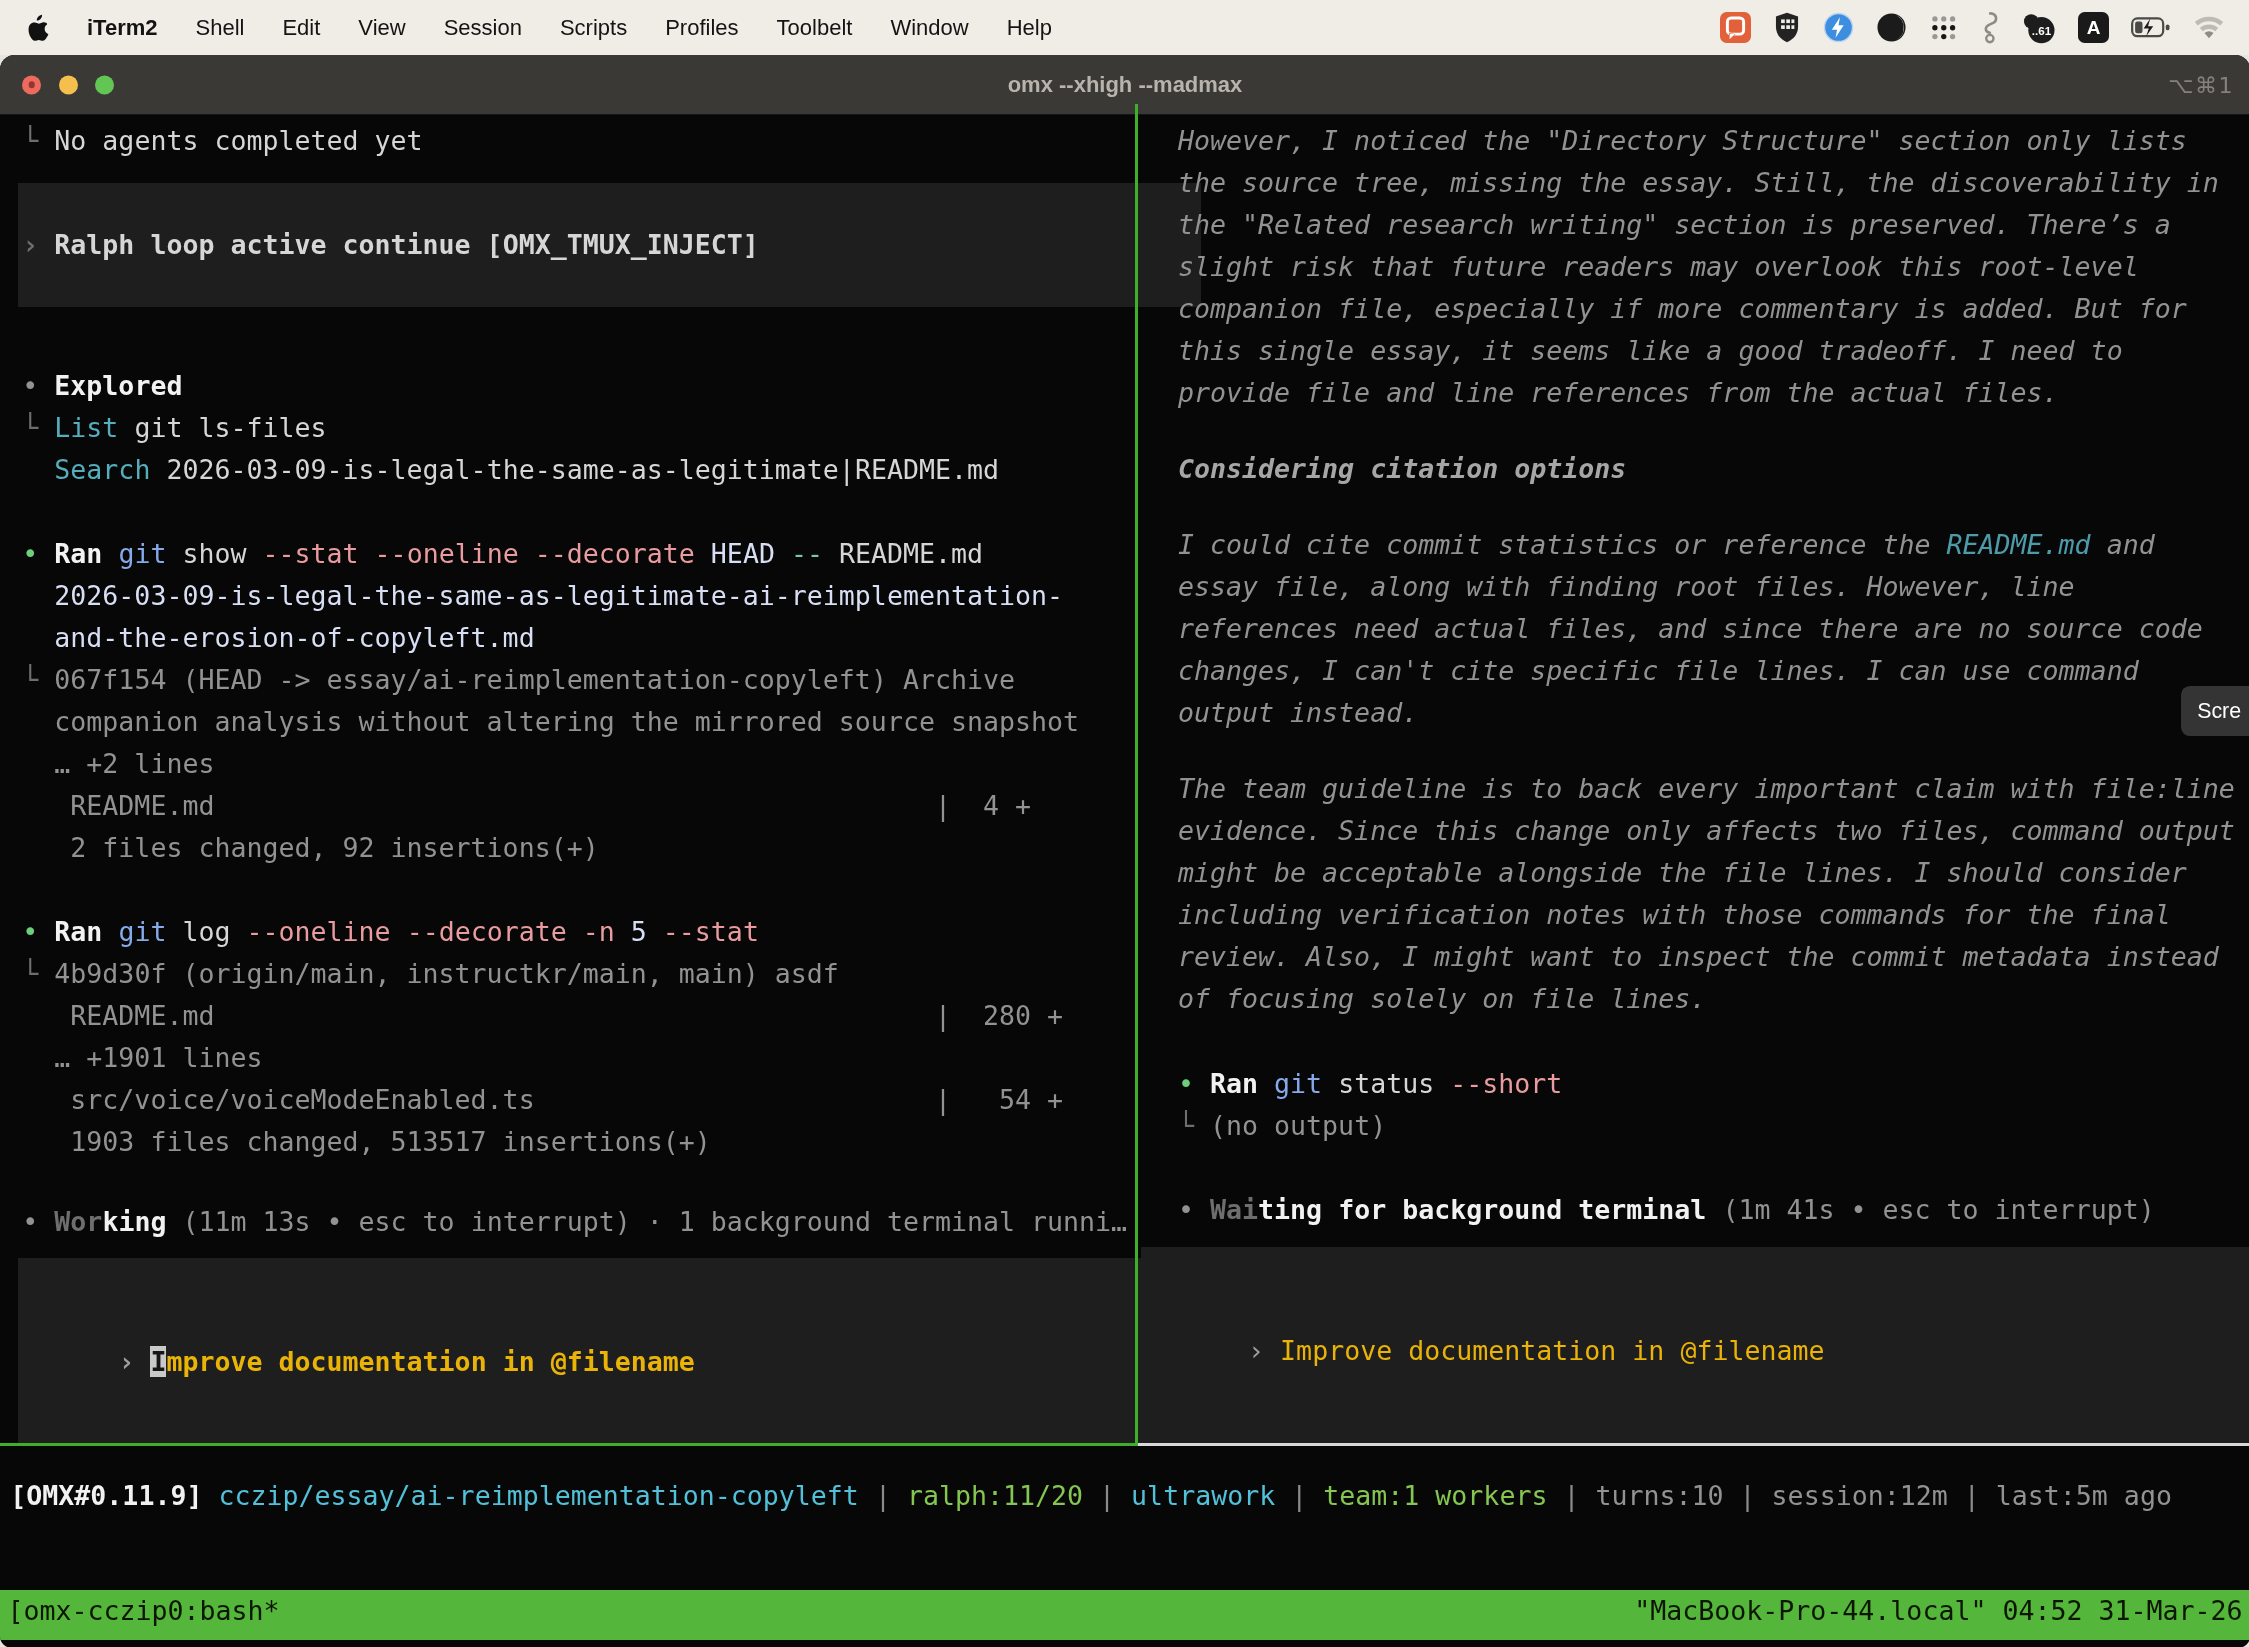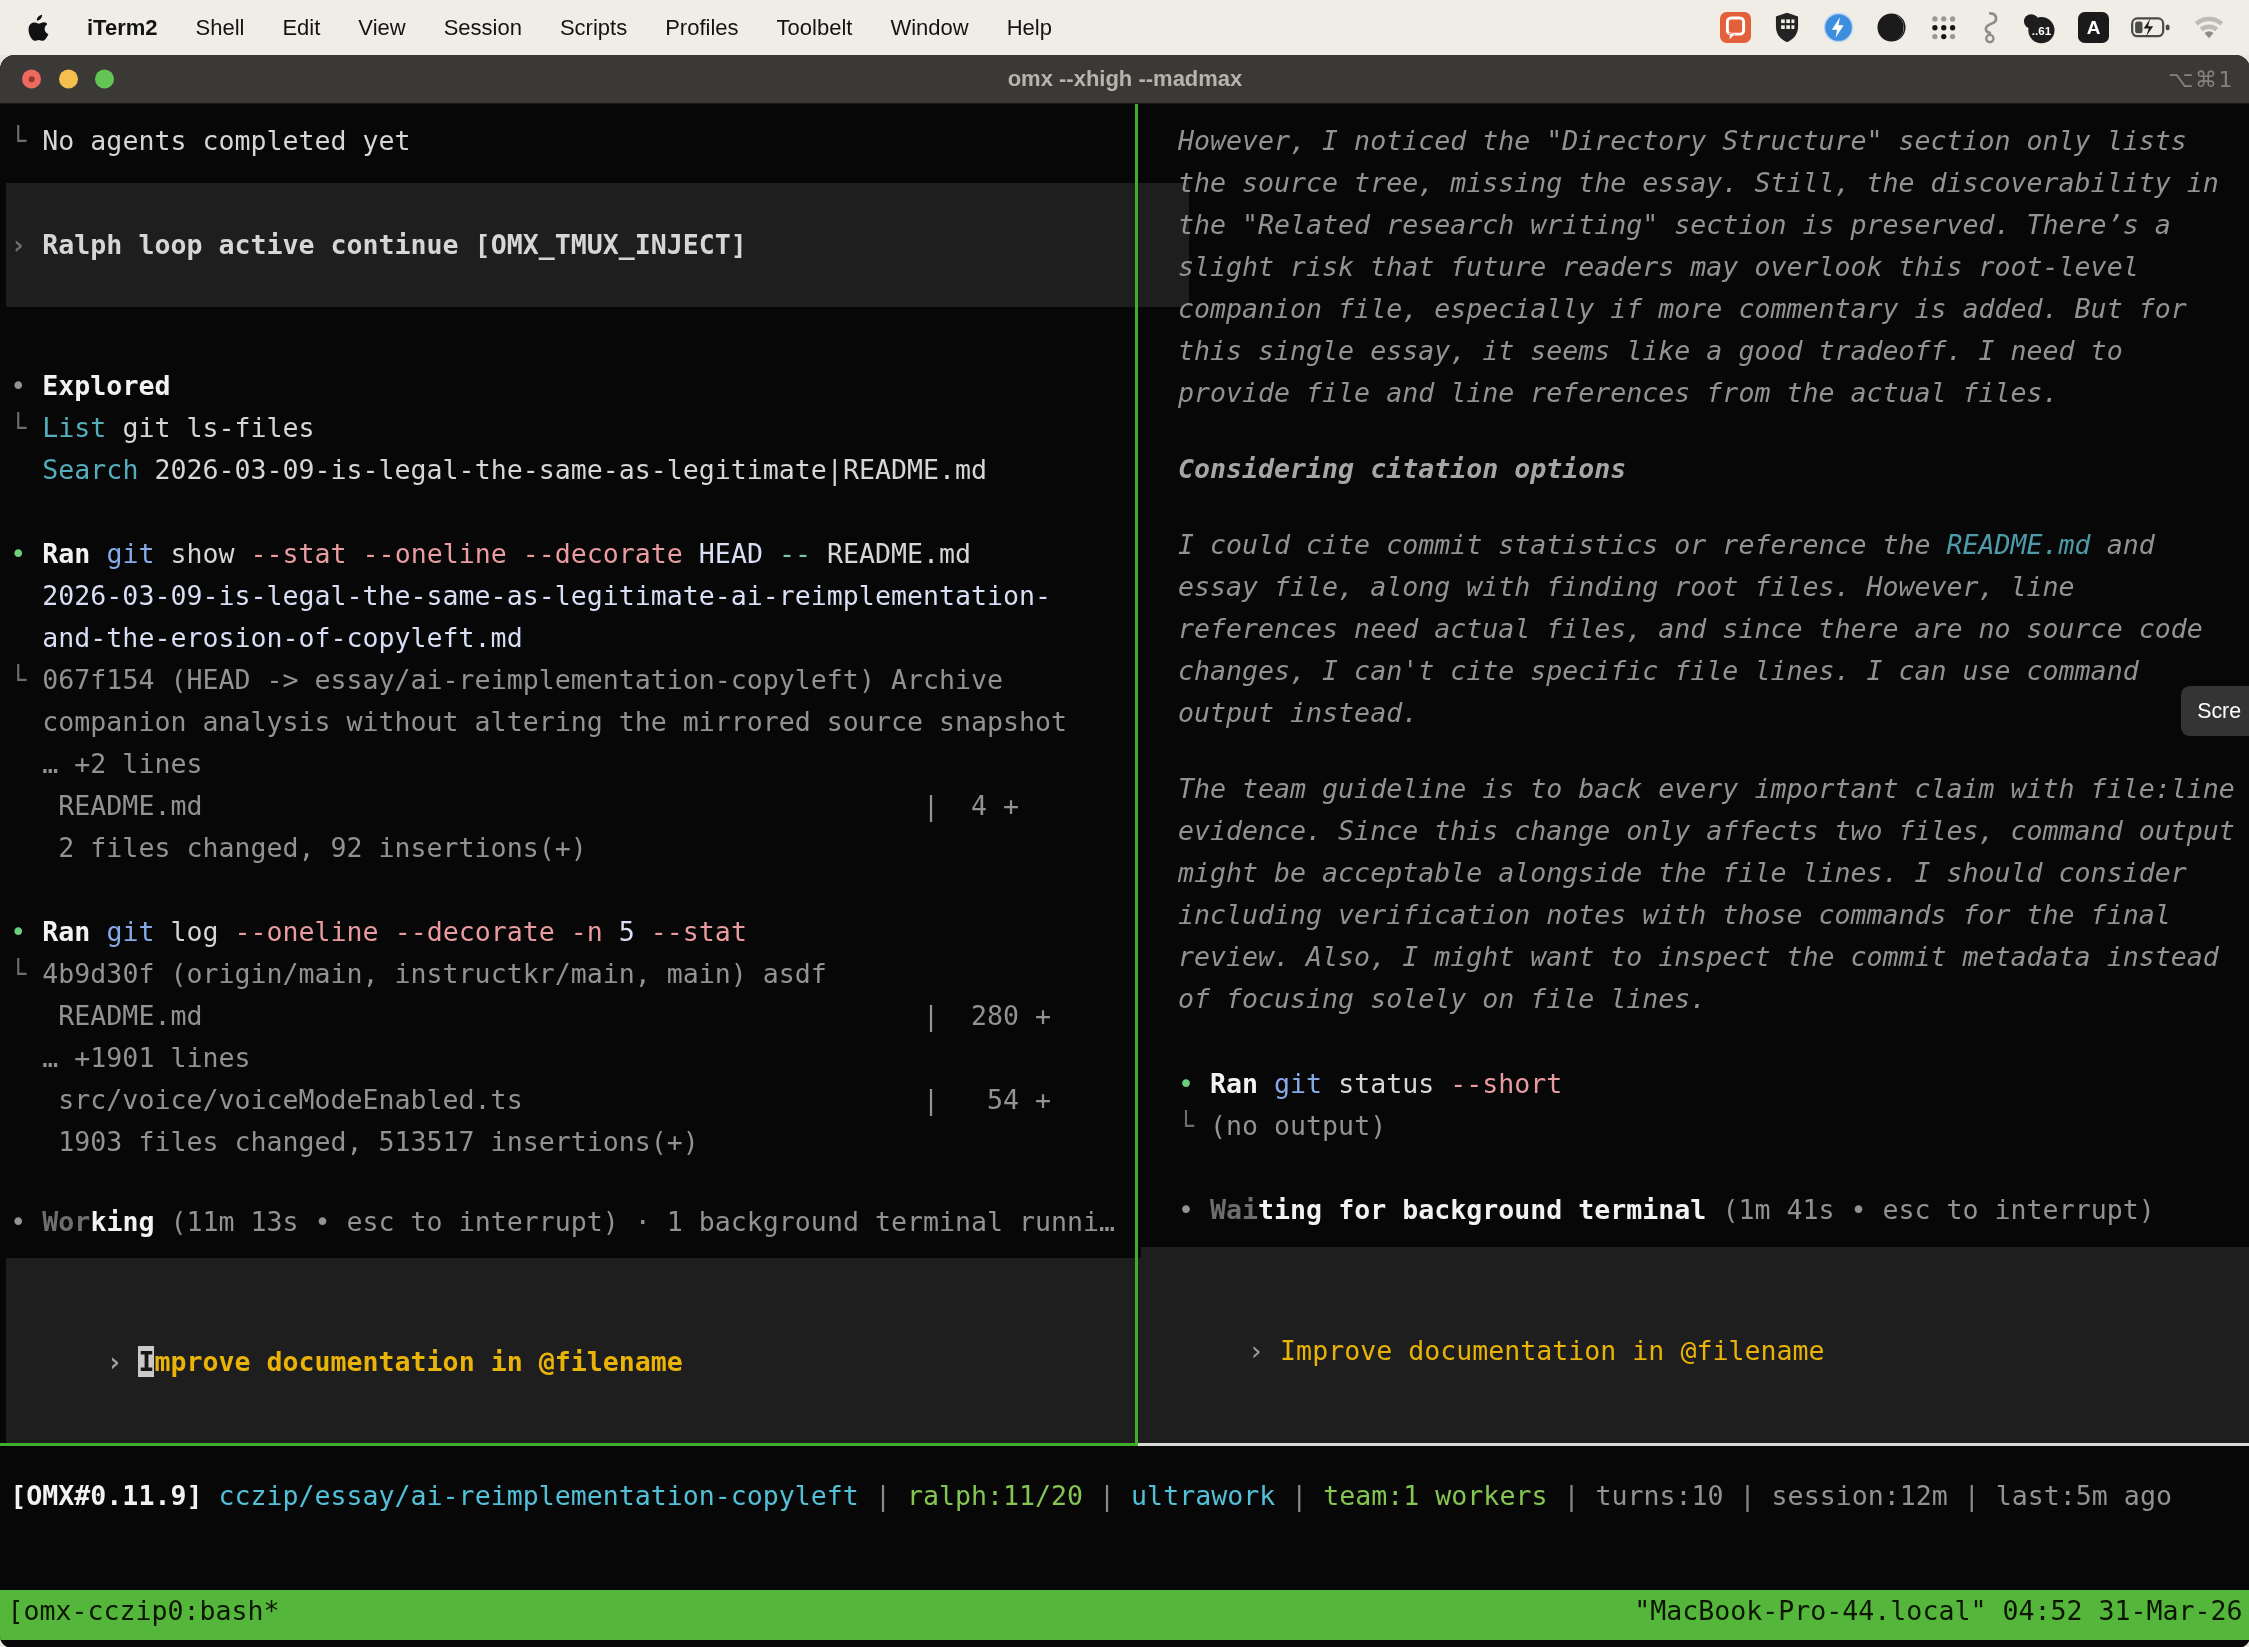--- a/index.html
+++ b/index.html
@@ -15,38 +15,38 @@
   .menus span { white-space:nowrap; }
   .menus .bold { font-weight:bold; }
   .statusicons { margin-left:auto; display:flex; align-items:center; gap:22px; }
   .statusicons > span { display:inline-flex; align-items:center; justify-content:center; }
   .abadge { width:31px; height:31px; background:#1a1a1a; border-radius:6.6px; color:#fff;
             font-weight:bold; font-size:19px; display:inline-flex; align-items:center; justify-content:center; }
 
   
   .window { position:absolute; top:55px; left:0; right:0; bottom:0; background:#070707;
             border-radius:14.8px 14.8px 11.8px 11.8px; overflow:hidden; }
-  .titlebar { position:absolute; top:0; left:0; right:0; height:49px; background:#3a3936;
+  .titlebar { position:absolute; top:0; left:0; right:0; height:60px; background:#3a3936;
               border-bottom:1.5px solid #161616; }
   .traffic { position:absolute; left:22px; top:50%; transform:translateY(-50%); display:flex; gap:17.7px; }
   .tl { width:19px; height:19px; border-radius:50%; position:relative; }
   .tl.red { background:#ed6a5f; }
   .tl.red::after { content:""; position:absolute; left:50%; top:50%; width:6.6px; height:6.6px;
                    border-radius:50%; background:#93362c; transform:translate(-50%,-50%); }
   .tl.yellow { background:#f5bf4e; }
   .tl.green { background:#62c554; }
   .wtitle { position:absolute; left:50%; top:50%; transform:translate(-50%,-50%);
             color:#b8b4ad; font-family:"Liberation Sans", sans-serif; font-weight:bold; font-size:22px; white-space:nowrap; }
   .wshort { position:absolute; right:16px; top:50%; transform:translateY(-50%);
             color:#85827b; font-size:22px; font-family:"DejaVu Sans", sans-serif; letter-spacing:1.5px; }
 
   
   .pane { position:absolute; top:49px; height:1340px; overflow:hidden;
           font-size:26.6px; line-height:42px; color:#d6d6d6; }
-  .pane-left  { left:0; width:1192px; padding:16px 0 0 10.3px; }
+  .pane-left  { left:12px; width:1192px; padding:16px 0 0 10.3px; }
   .pane-right { left:1138px; width:1112px; padding:16px 0 0 40px; }
   .divider-v  { position:absolute; left:1135px; top:49px; width:3px; height:1340px; background:#3fae2b; }
   .pane-border { position:absolute; top:1388px; height:3px; }
   .pb-left  { left:0; width:1138px; background:#3fae2b; }
   .pb-right { left:1138px; right:0; background:#d9d9d9; }
 
   .tline { white-space:pre; min-height:42px; }
   .bold { font-weight:bold; }
   .ital { font-style:italic; }
 

